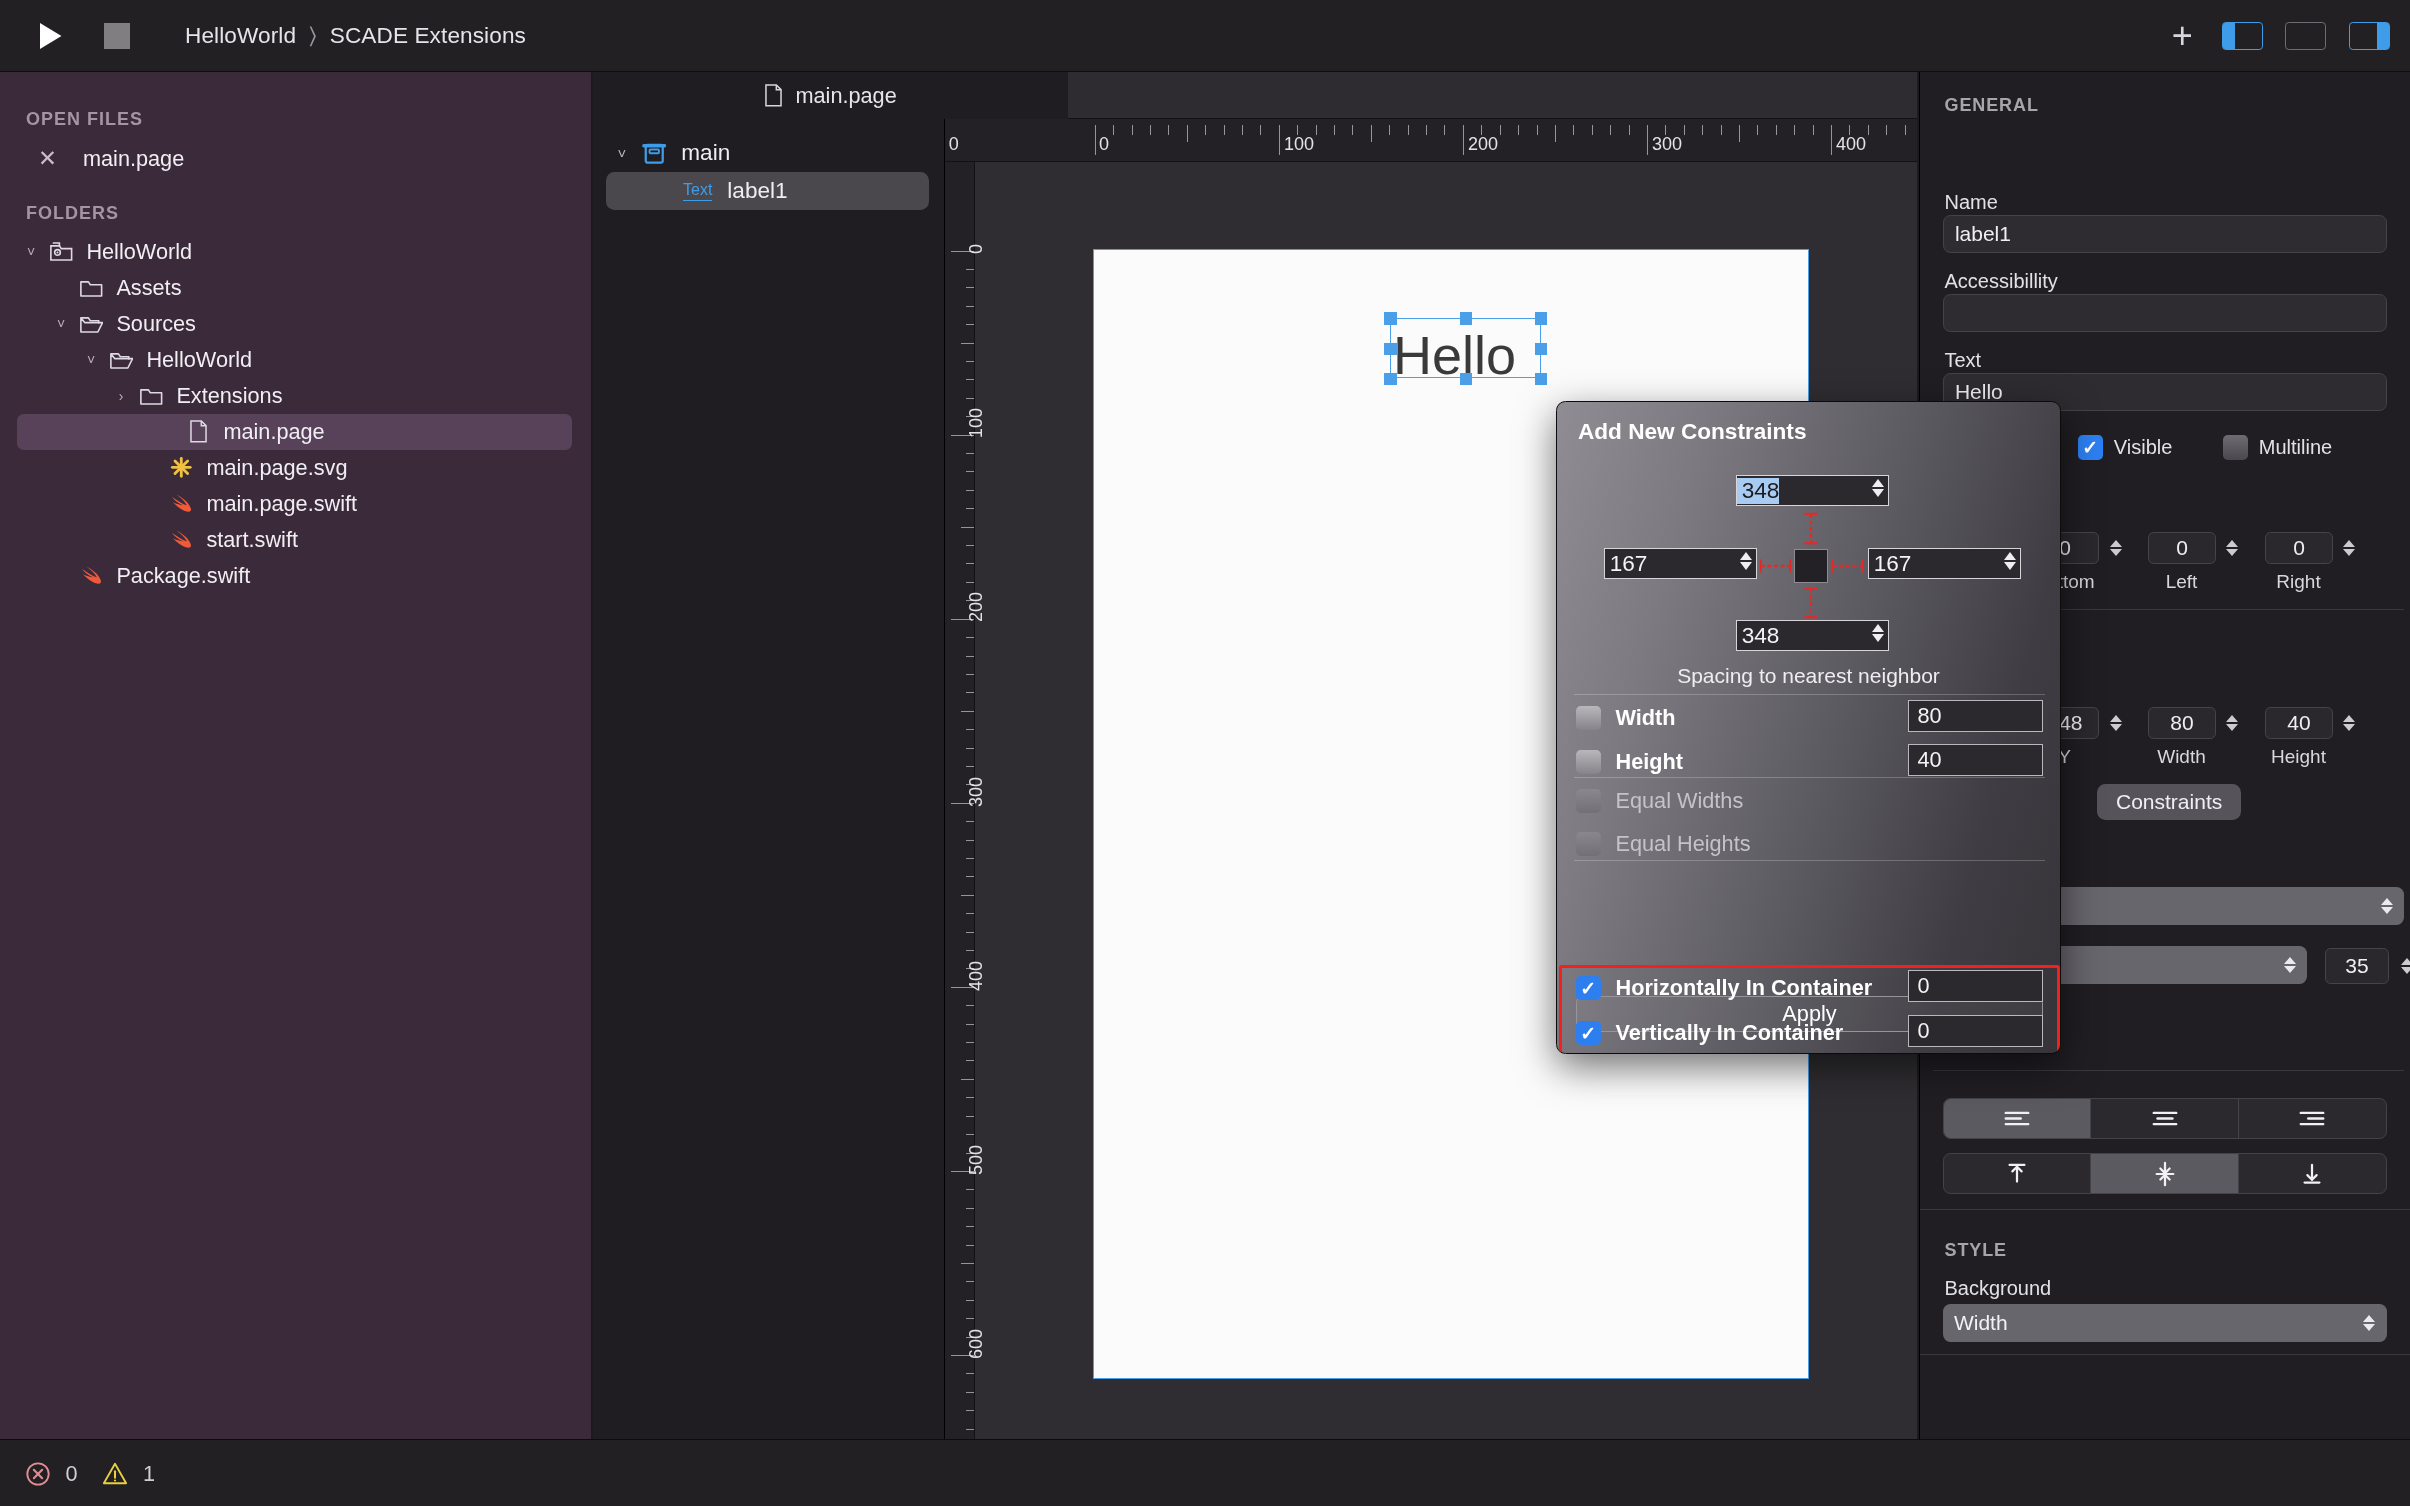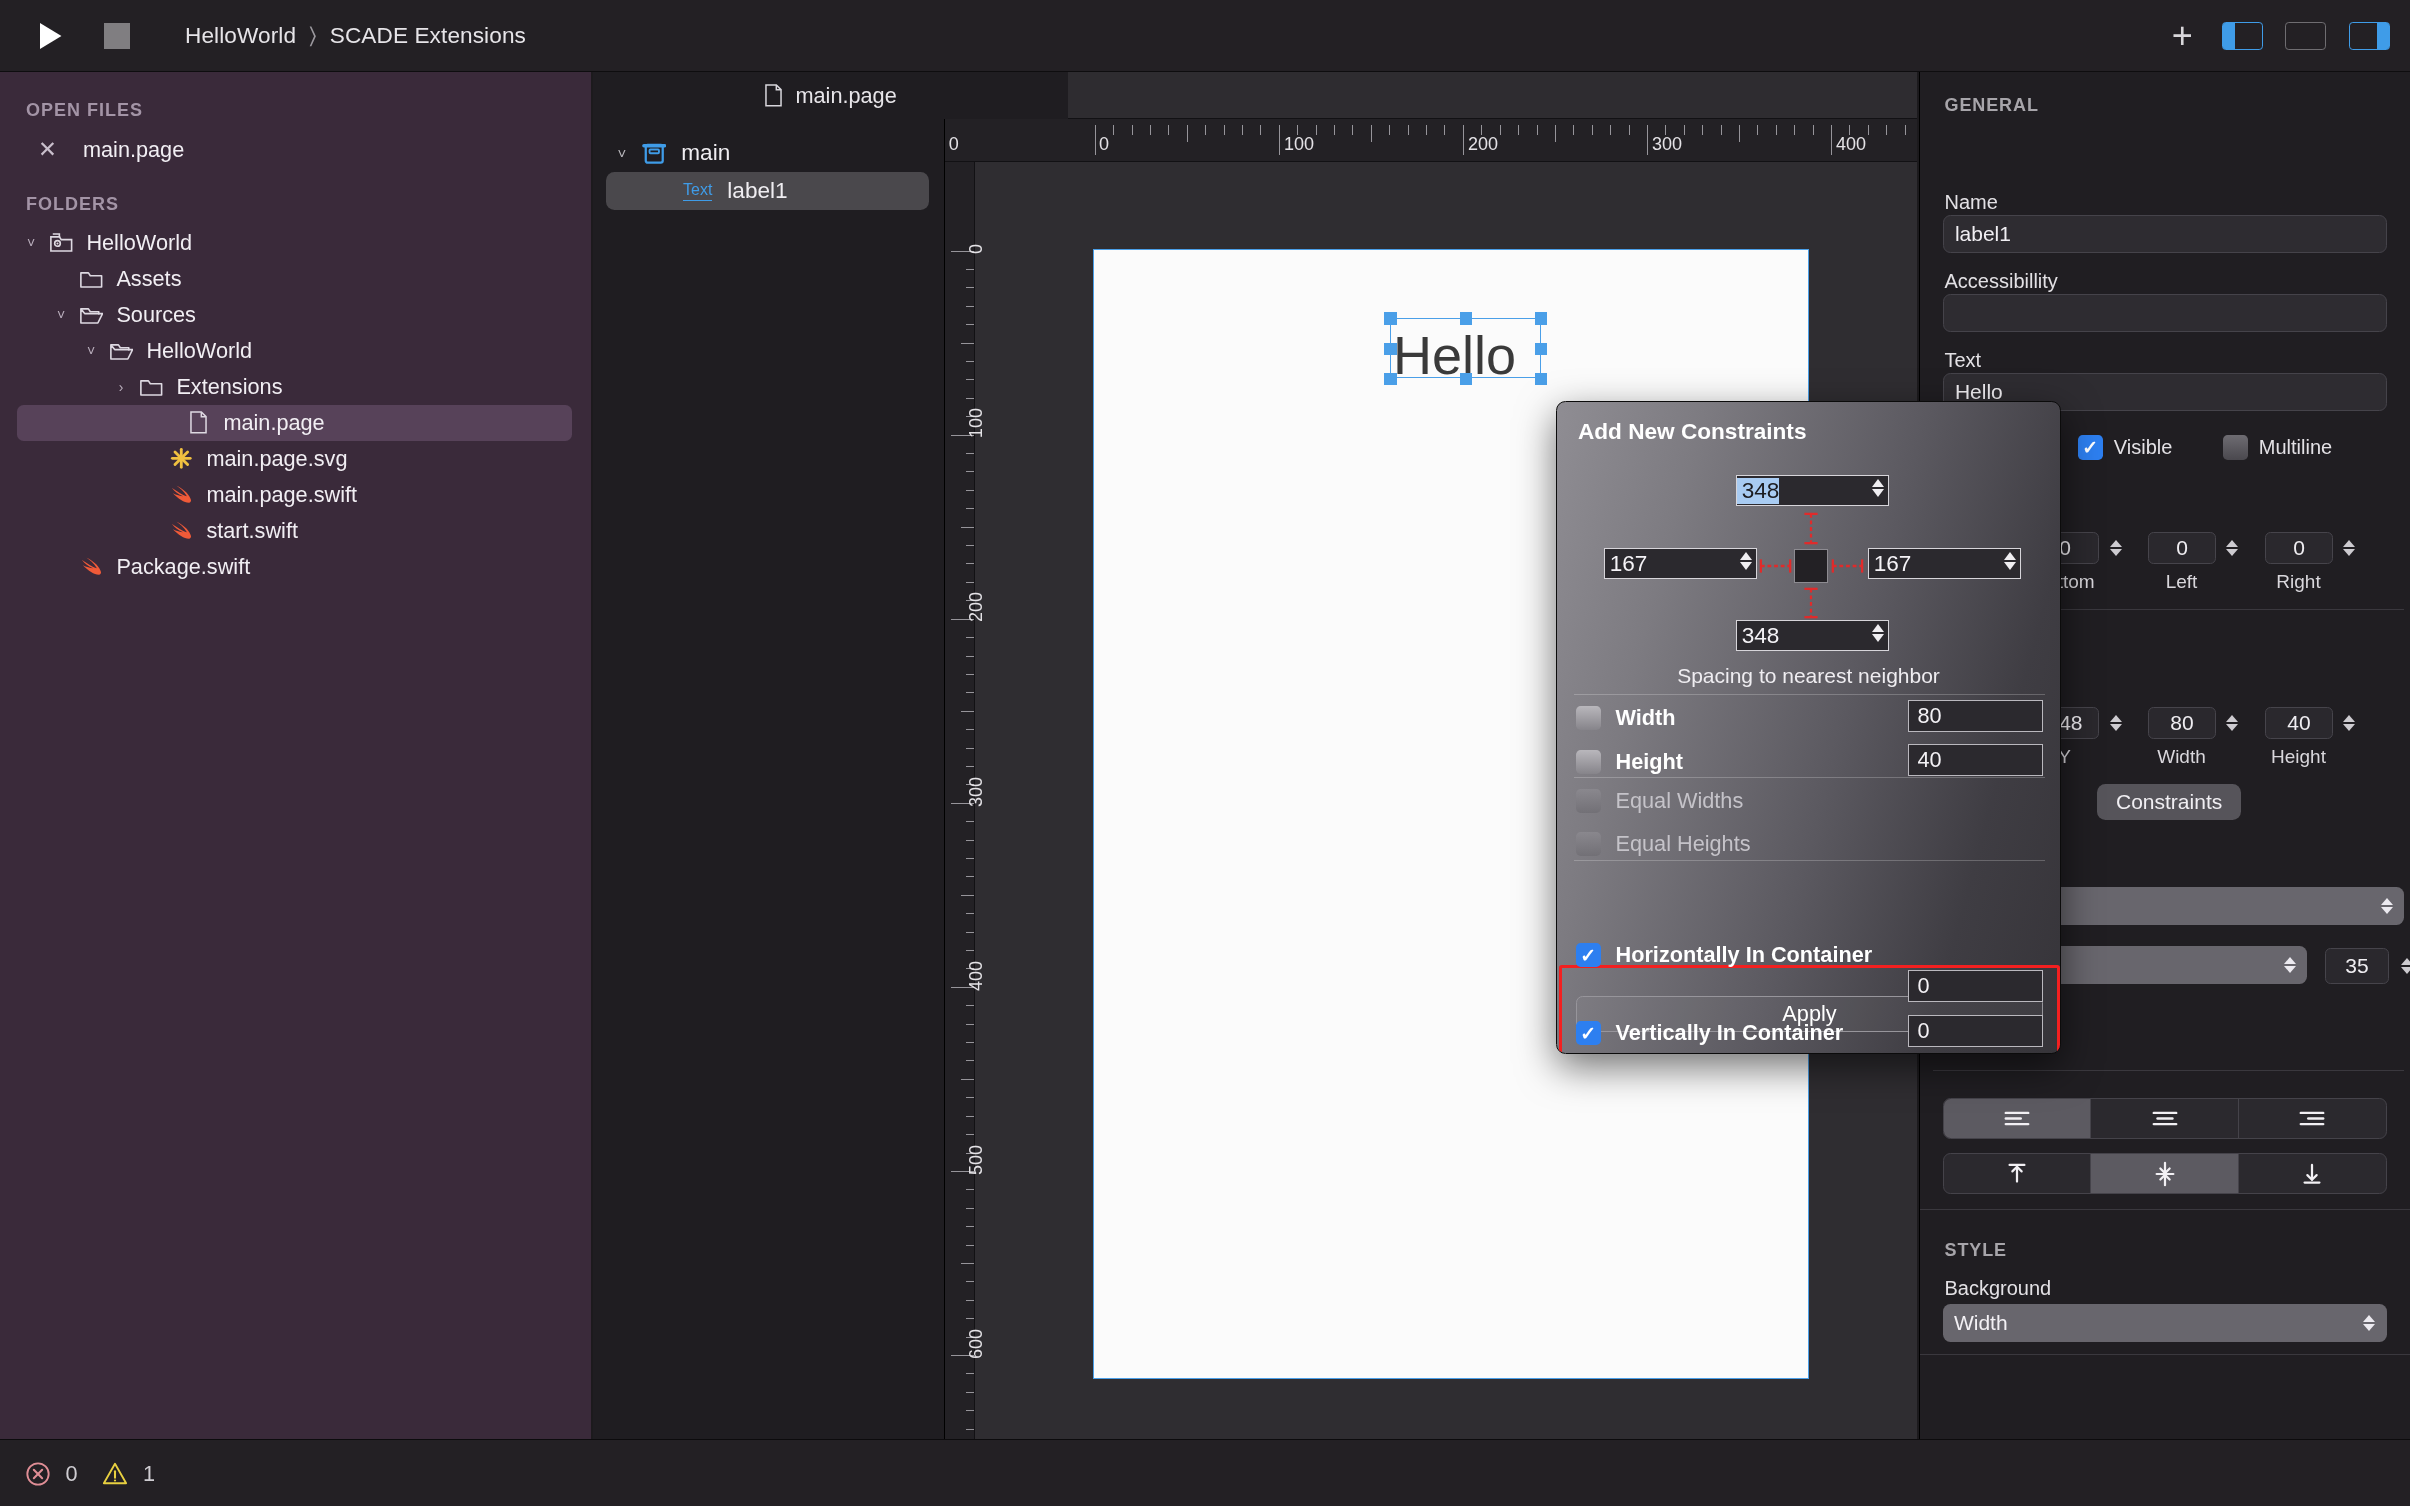--- a/index.html
+++ b/index.html
@@ -230,21 +230,21 @@
         </div>
       <div class="panel-btn"></div>
       <div class="panel-btn active">
           <div class="fillR"></div>
         </div>
     </div>
   </div>
 
   <div class="sidebar">
 
-    <div class="sb-section" style="margin-top:28px;">OPEN FILES</div>
+    <div class="sb-section" style="margin-top:37px;">OPEN FILES</div>
 
     <div class="sb-row" style="margin-top:11.3px;padding-left:38px;">
       <span class="closex">✕</span>
       <span style="margin-left:26px;">main.page</span>
     </div>
 
     <div class="sb-section" style="margin-top:26px;">FOLDERS</div>
 
     <div id="tree-host" style="margin-top:9.4px;">
         <div class="sb-row" style="padding-left: 17px;">
@@ -813,21 +813,21 @@
         <span>40</span>
       </div>
       <div class="pp-row" style="left: 19px; top: 386px;">
         <span class="pp-cb dis"></span>
         <span class="pp-lbl dim">Equal Widths</span>
       </div>
       <div class="pp-row" style="left: 19px; top: 429px;">
         <span class="pp-cb dis"></span>
         <span class="pp-lbl dim">Equal Heights</span>
       </div>
-      <div class="pp-row" style="left: 19px; top: 540px;">
+      <div class="pp-row" style="left: 19px; top: 573px;">
         <span class="pp-cb on"></span>
         <span class="pp-lbl ">Horizontally In Container</span>
       </div>
       <div class="pp-txt" style="left: 351px; top: 568px; width: 135px;">
         <span>0</span>
       </div>
       <div class="pp-row" style="left: 19px; top: 618px;">
         <span class="pp-cb on"></span>
         <span class="pp-lbl ">Vertically In Container</span>
       </div>

